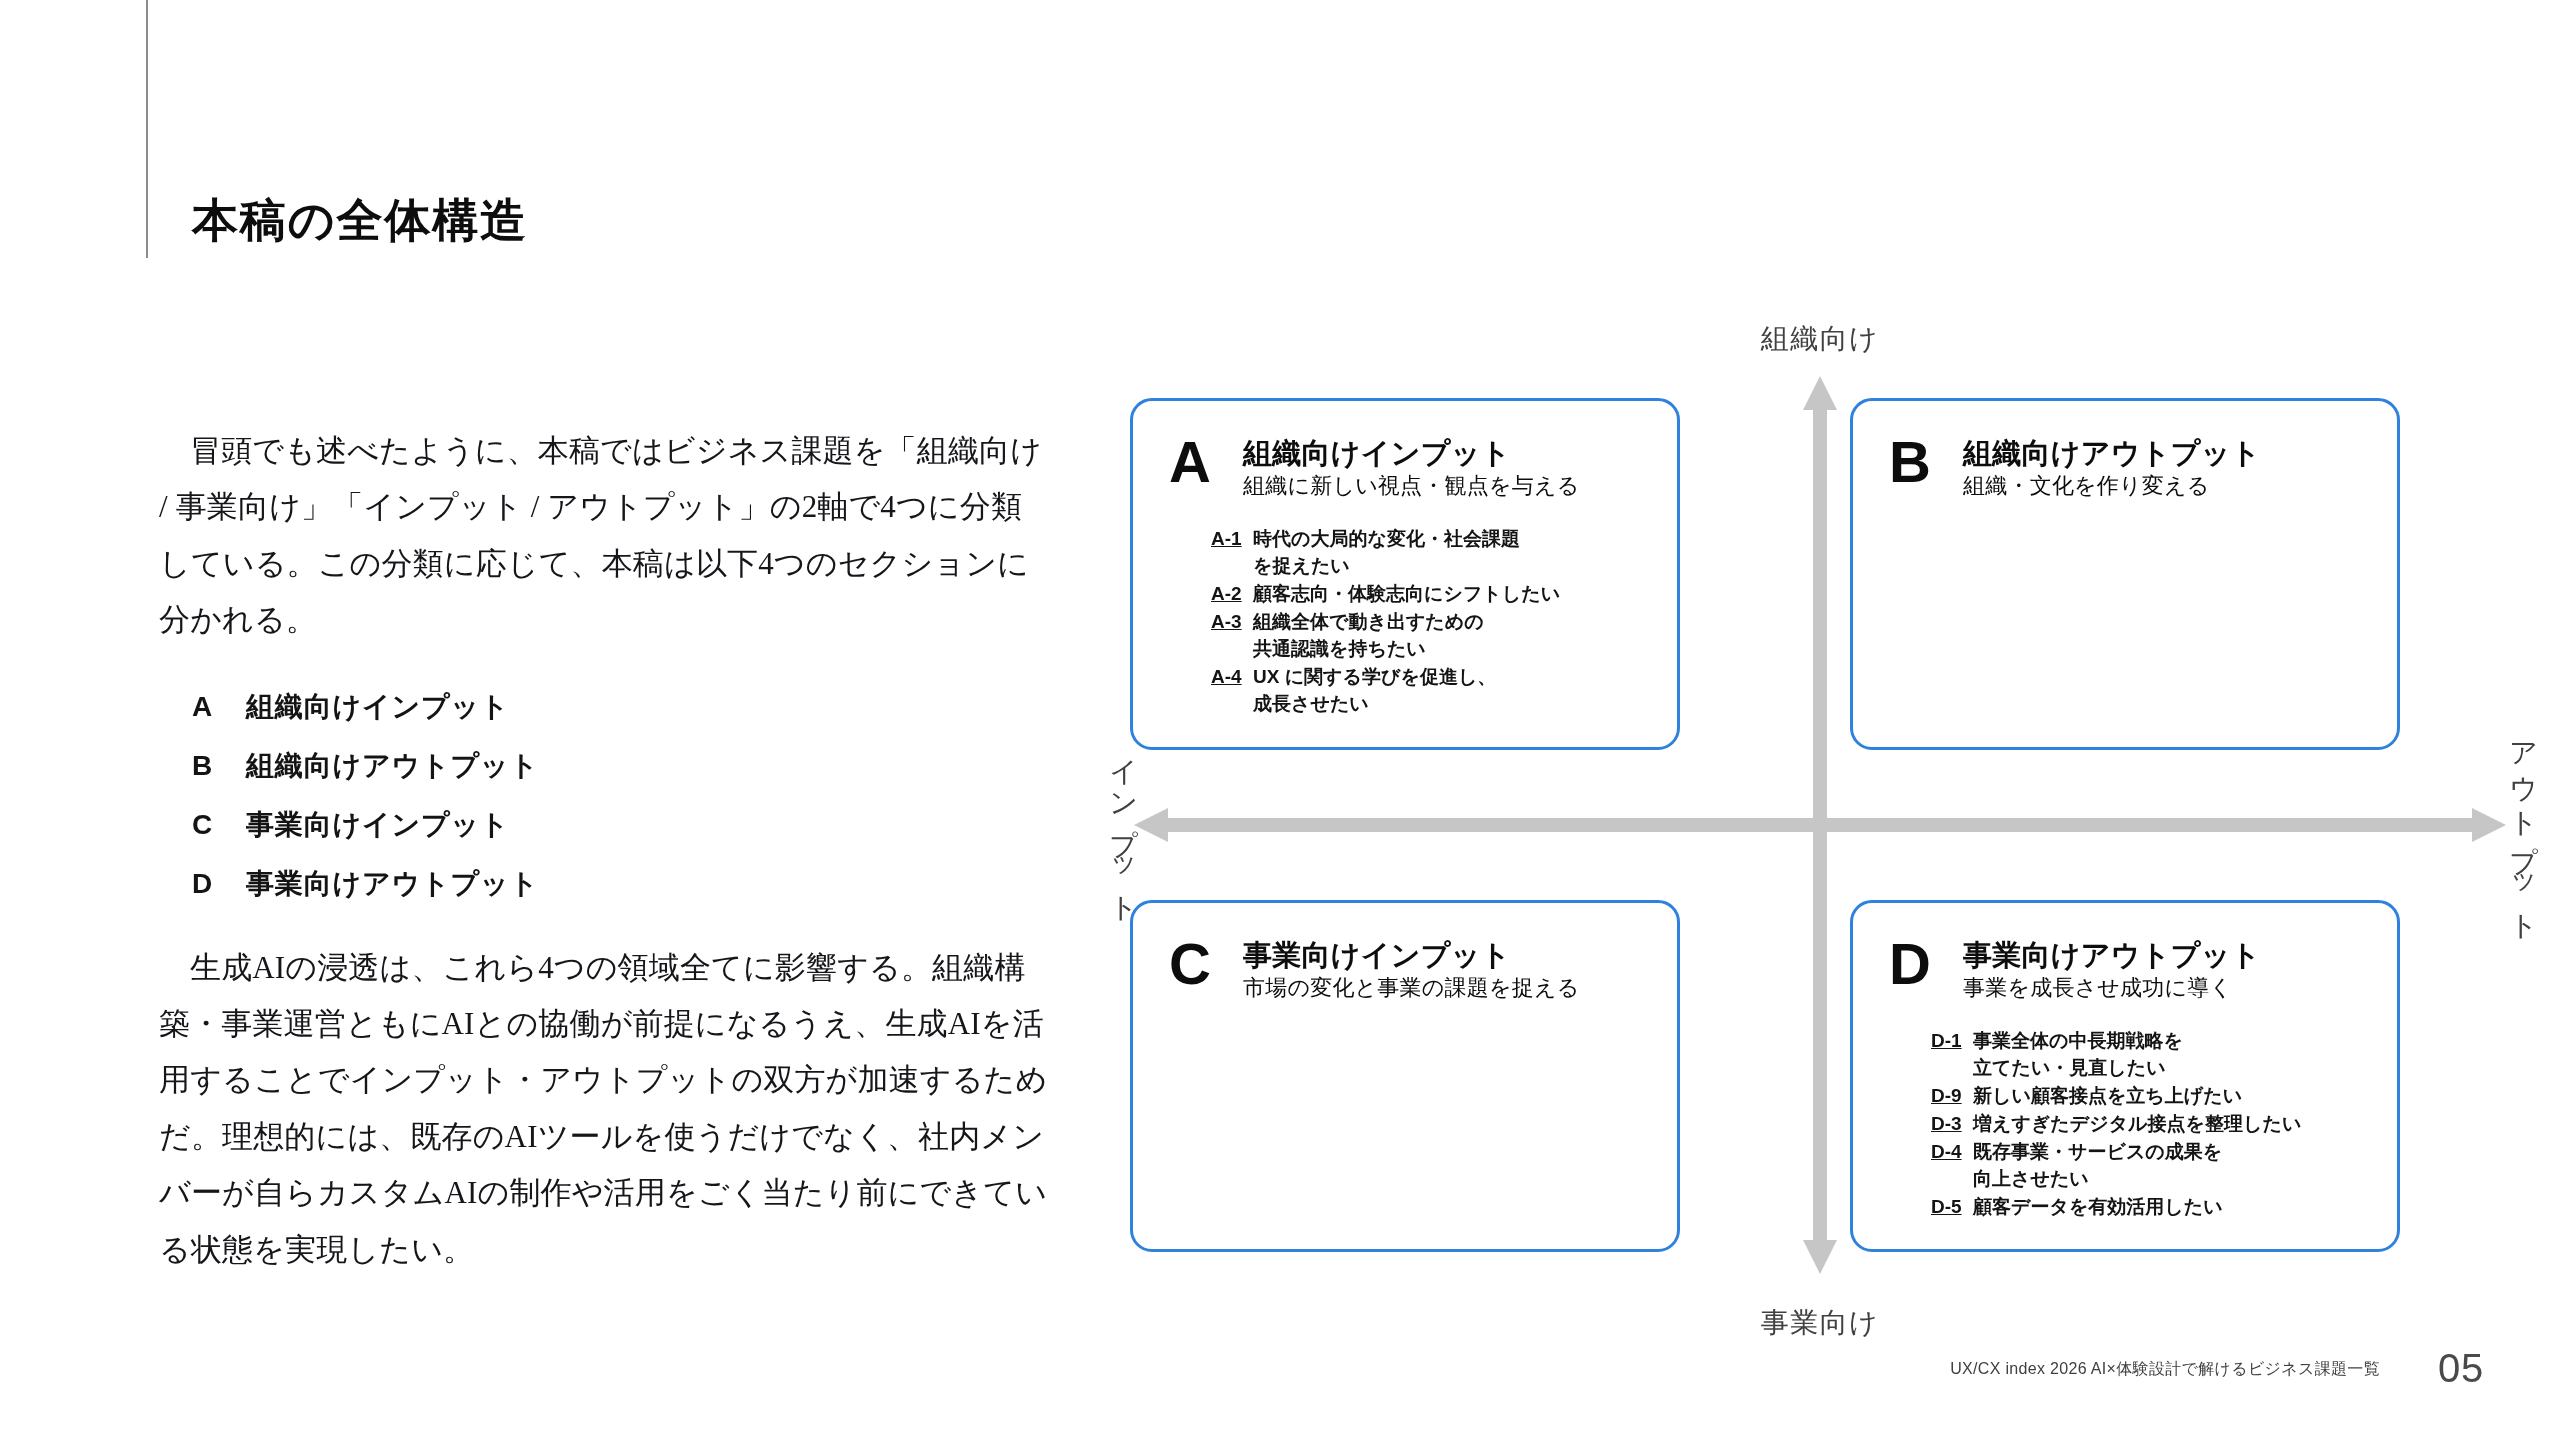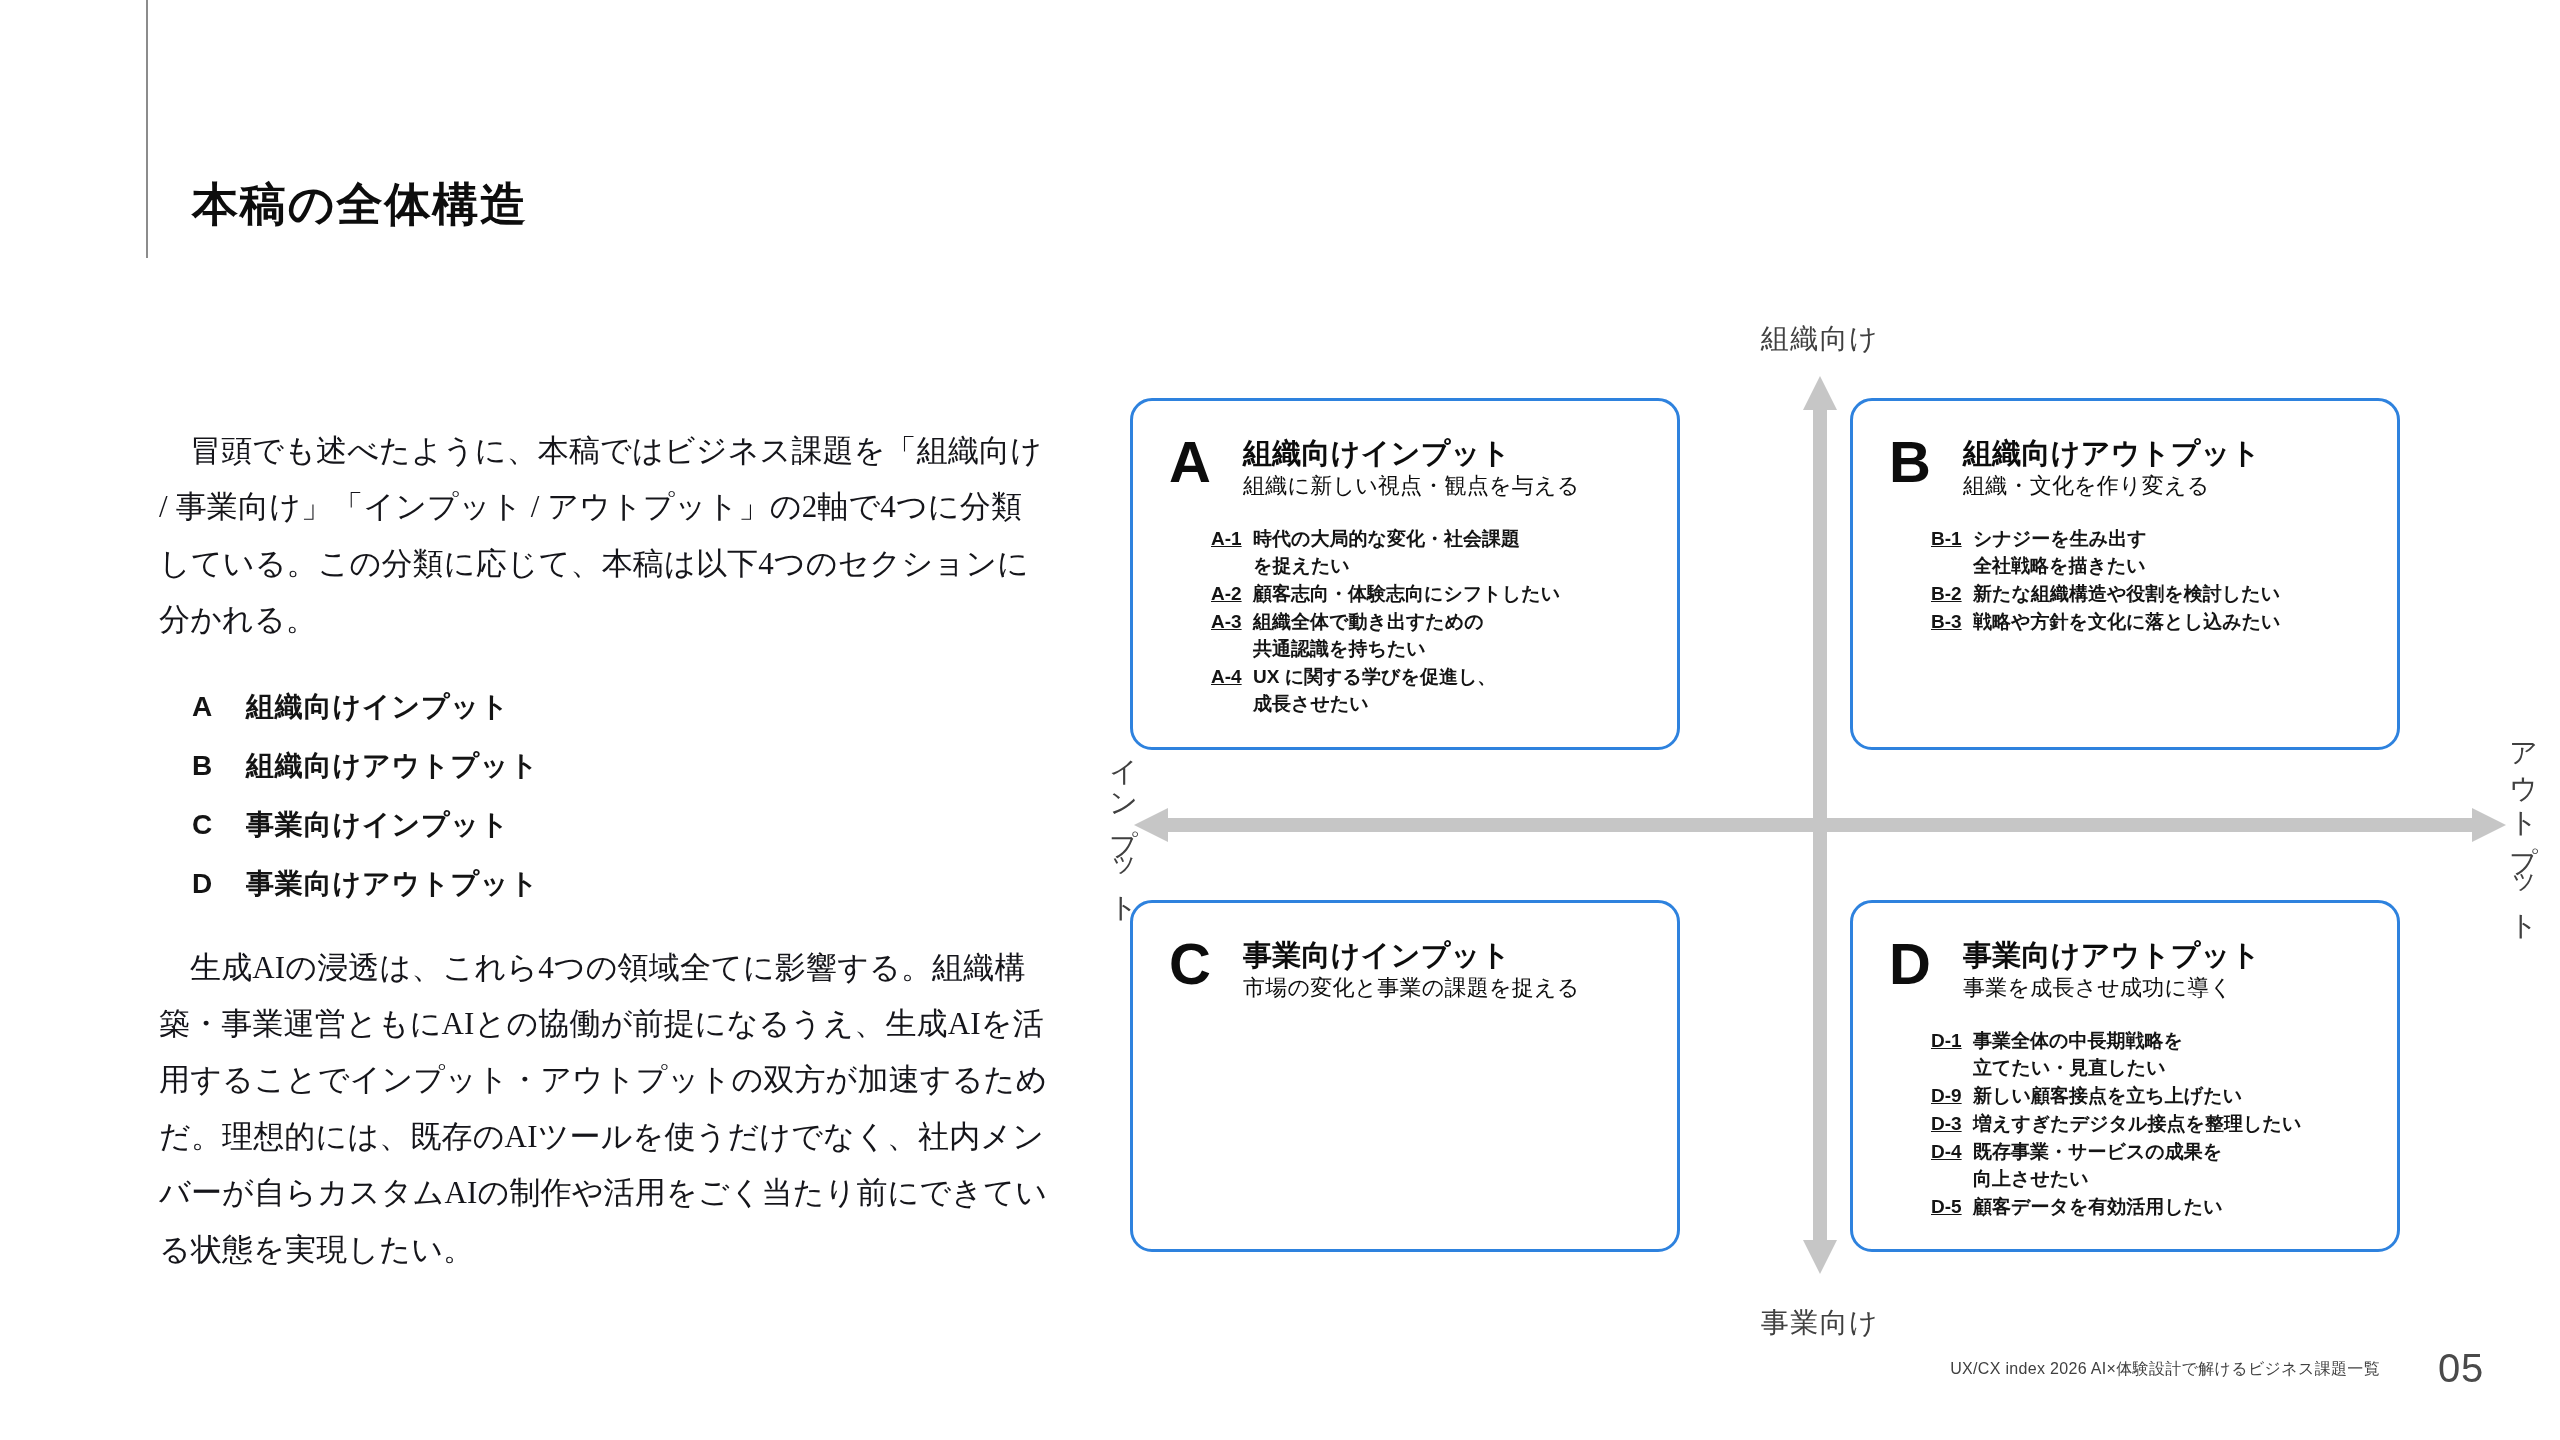--- a/index.html
+++ b/index.html
@@ -21,21 +21,21 @@
     position: absolute;
     left: 146px;
     top: 0;
     width: 2px;
     height: 258px;
     background: #8c8c8c;
   }
   .page-title {
     position: absolute;
     left: 192px;
-    top: 150px;
+    top: 166px;
     font-size: 46px;
     font-weight: 700;
     letter-spacing: 0.04em;
     line-height: 1;
     color: #0d0d0d;
     white-space: nowrap;
   }
 
   .body-col {
     position: absolute;
@@ -321,35 +321,20 @@
   </div>
 
   <div class="card q-b">
     <div class="card-head">
       <div class="card-letter">B</div>
       <div class="card-titles">
         <div class="card-title">組織向けアウトプット</div>
         <div class="card-sub">組織・文化を作り変える</div>
       </div>
     </div>
-    <ul class="card-items">
-      <li>
-        <span class="item-key">B-1</span>
-        <span class="item-text">シナジーを生み出す
-全社戦略を描きたい</span>
-      </li>
-      <li>
-        <span class="item-key">B-2</span>
-        <span class="item-text">新たな組織構造や役割を検討したい</span>
-      </li>
-      <li>
-        <span class="item-key">B-3</span>
-        <span class="item-text">戦略や方針を文化に落とし込みたい</span>
-      </li>
-    </ul>
   </div>
 
   <div class="card q-c">
     <div class="card-head">
       <div class="card-letter">C</div>
       <div class="card-titles">
         <div class="card-title">事業向けインプット</div>
         <div class="card-sub">市場の変化と事業の課題を捉える</div>
       </div>
     </div>

